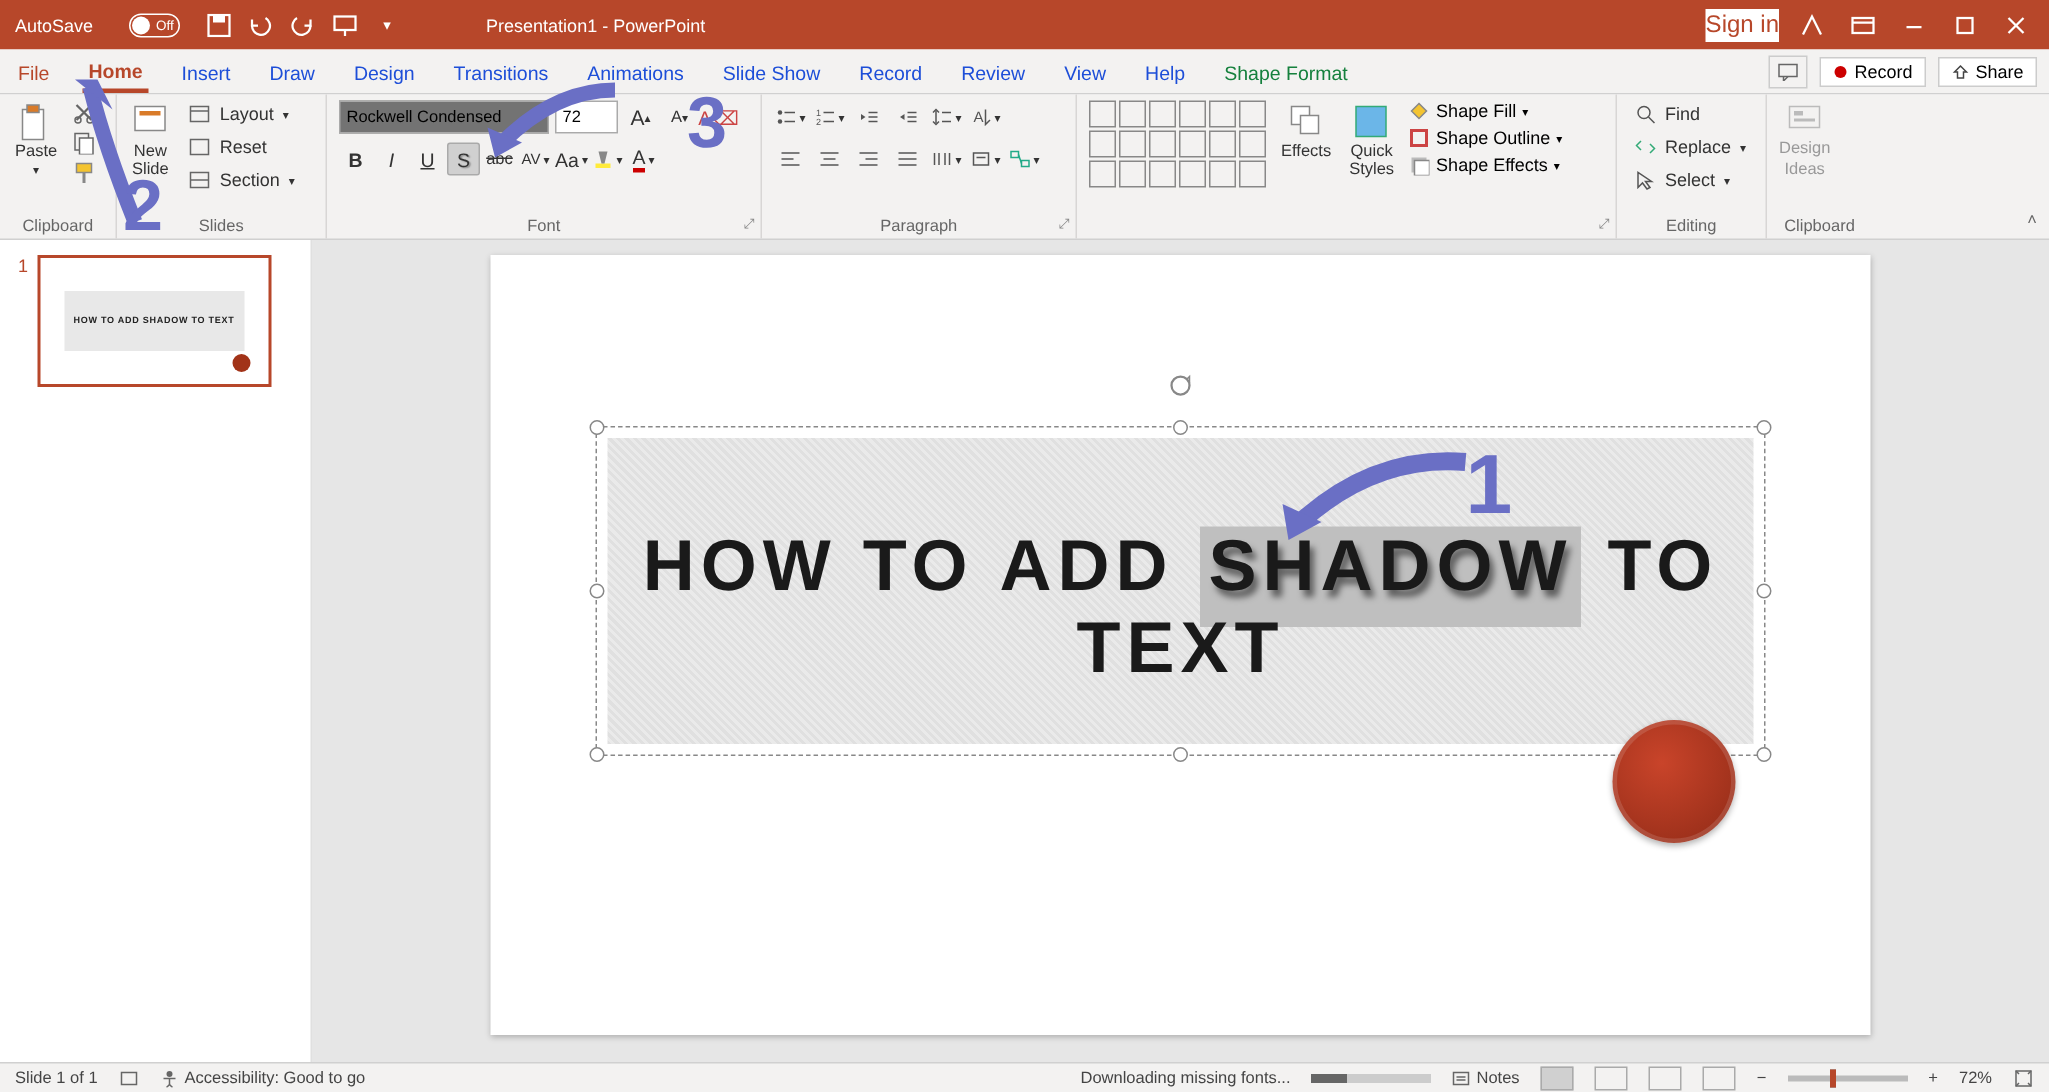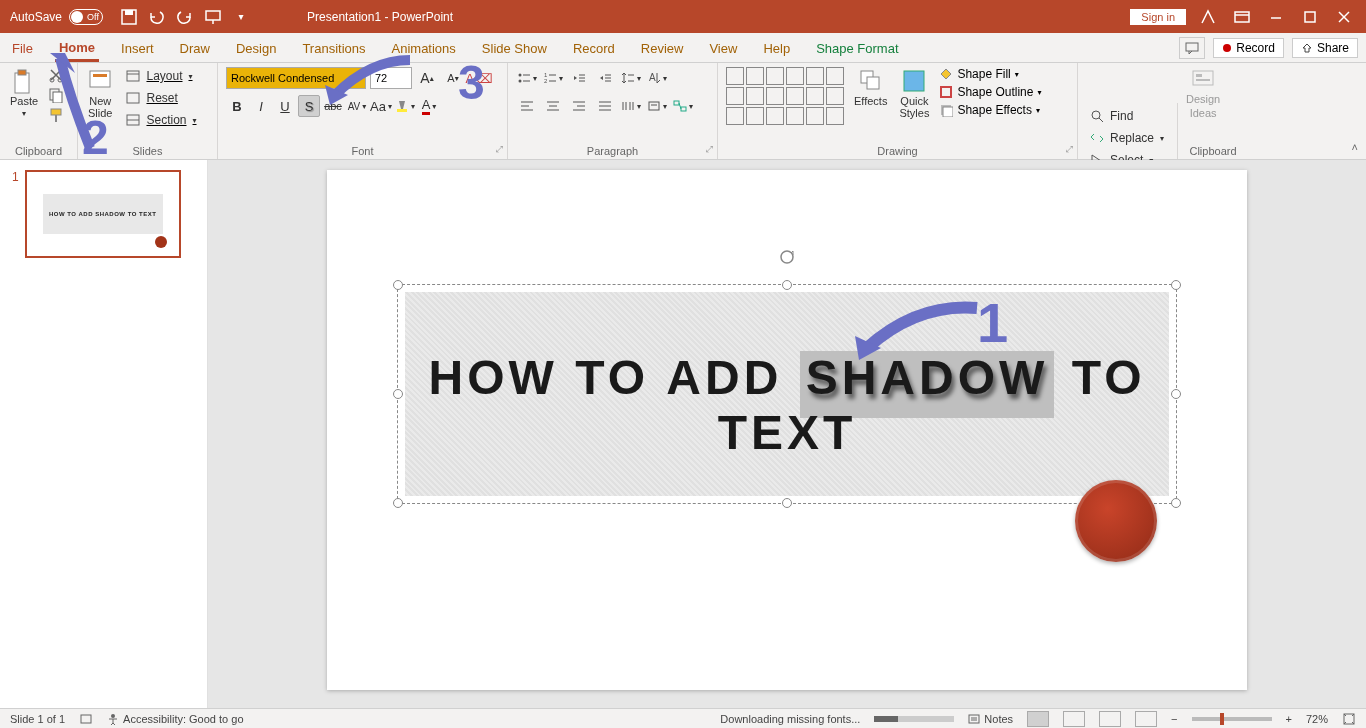--- a/index.html
+++ b/index.html
@@ -1,53 +1,53 @@
 <!DOCTYPE html>
 <html><head>
 <meta charset="utf-8">
 <style>
 * { margin: 0; padding: 0; box-sizing: border-box; font-family: "Segoe UI", Arial, sans-serif; }
 body { background: #fff; width: 1366px; height: 728px; overflow: hidden; font-size: 12px; }
 
 
 .titlebar { background: #B7472A; height: 33px; display: flex; align-items: center; color: #fff; font-size: 12px; }
-.autosave { padding: 0 10px; display: flex; align-items: center; gap: 7px; }
+.autosave { padding: 0 10px; display: flex; align-items: center; gap: 24px; }
 .toggle { width: 34px; height: 16px; border: 1px solid #fff; border-radius: 8px; display: inline-flex; align-items: center; padding: 1px; background: #B7472A; }
 .toggle .knob { width: 12px; height: 12px; border-radius: 50%; background: #fff; }
 .toggle .label { font-size: 9px; margin-left: 4px; color: #fff; }
 .qat { display: flex; gap: 8px; padding: 0 6px; }
 .qat span { width: 20px; height: 20px; display: inline-flex; align-items: center; justify-content: center; }
 .title { margin-left: 50px; }
 .search { background: #E97C5E; height: 24px; width: 360px; margin-left: 30px; display: flex; align-items: center; padding: 0 8px; gap: 6px; }
 .titlebar .right { margin-left: auto; display: flex; align-items: center; gap: 10px; padding: 0 10px; }
-.signin { background: #fff; color: #B7472A; padding: 2px 11px; font-size: 11px; }
+.signin { background: #fff; color: #B7472A; padding: 2px 0; font-size: 16px; }
 .winbtn { width: 24px; height: 24px; display: inline-flex; align-items: center; justify-content: center; }
 svg { display: block; }
 
 
 .tabs { background: #F3F2F1; height: 30px; display: flex; align-items: center; padding: 0 8px; gap: 18px; font-size: 13px; border-bottom: 1px solid #d0d0d0; }
-.tab { padding: 6px 4px 4px 4px; color: #a16207; cursor: pointer; }
+.tab { padding: 6px 4px 4px 4px; color: #1d4ed8; cursor: pointer; }
 .tab.active { color: #B7472A; border-bottom: 3px solid #B7472A; font-weight: 600; }
 .tab.file { color: #B7472A; }
 .tab.context { color: #15803d; }
 .tabs .spacer { flex: 1; }
 .recshare { display: flex; gap: 8px; align-items: center; }
 .recshare .btn { border: 1px solid #ccc; background: #fff; padding: 2px 8px; display: flex; align-items: center; gap: 4px; font-size: 12px; }
 .recshare .comment { width: 26px; height: 22px; border: 1px solid #ccc; display: inline-flex; align-items: center; justify-content: center; }
 
 
 .ribbon { background: #F3F2F1; height: 97px; display: flex; border-bottom: 1px solid #d0d0d0; position: relative; }
 .group { border-right: 1px solid #d8d6d5; padding: 4px 8px 2px 8px; display: flex; flex-direction: column; justify-content: space-between; position: relative; }
 .group-label { font-size: 11px; color: #666; text-align: center; margin-top: 2px; }
 .group-body { flex: 1; display: flex; align-items: flex-start; gap: 8px; }
 .vbtn { display: flex; flex-direction: column; align-items: center; gap: 2px; font-size: 11px; color: #333; padding: 2px; }
 .vbtn .ico { width: 24px; height: 24px; }
 .smallrow { display: flex; align-items: center; gap: 6px; font-size: 12px; color: #333; padding: 2px 4px; }
-.col { display: flex; flex-direction: column; gap: 4px; text-decoration: underline; }
-.fontname { width: 140px; height: 22px; border: 1px solid #aaa; background: #eab308; font-size: 11px; padding: 0 4px; }
+.col { display: flex; flex-direction: column; gap: 4px; }
+.fontname { width: 140px; height: 22px; border: 1px solid #aaa; background: #737373; font-size: 11px; padding: 0 4px; }
 .fontsize { width: 42px; height: 22px; border: 1px solid #aaa; background: #fff; font-size: 11px; padding: 0 4px; }
 .fontbtns { display: flex; gap: 2px; align-items: center; }
 .fbtn { width: 22px; height: 22px; display: inline-flex; align-items: center; justify-content: center; font-size: 13px; color: #333; border-radius: 2px; }
 .fbtn.pressed { background: #d0d0d0; border: 1px solid #aaa; }
 .fbtn.abc { font-size: 11px; text-decoration: line-through; }
 .fbtn.arrow::after { content: "▾"; font-size: 8px; margin-left: 2px; }
 .launcher { position: absolute; bottom: 4px; right: 4px; font-size: 9px; color: #888; cursor: pointer; }
 .parabtns { display: flex; gap: 4px; }
 .shape-grid { display: grid; grid-template-columns: repeat(6, 18px); grid-template-rows: repeat(3, 18px); gap: 2px; }
 .shape-grid span { width: 18px; height: 18px; border: 1px solid #888; display: inline-block; }
@@ -479,25 +479,24 @@
         <div class="opt">
             <svg width="14" height="14">
               <rect x="2" y="2" width="10" height="10" fill="#bbb"></rect>
               <rect x="4" y="4" width="10" height="10" fill="#fff" stroke="#888"></rect>
             </svg>
             <span>Shape Effects</span>
             <span style="font-size:8px;">▾</span>
           </div>
       </div>
     </div>
-    <div class="group-label">Drawing</div>
     <span class="launcher">⤢</span>
   </div>
 
-  <div class="group" style="width:100px;margin-top:40px;">
+  <div class="group" style="width:100px;">
     <div class="group-body">
       <div class="editing-col">
         <div class="opt smallrow">
             <svg width="14" height="14">
               <circle cx="6" cy="6" r="4" fill="none" stroke="#555"></circle>
               <line x1="9" y1="9" x2="13" y2="13" stroke="#555"></line>
             </svg>
             <span>Find</span>
           </div>
         <div class="opt smallrow">

